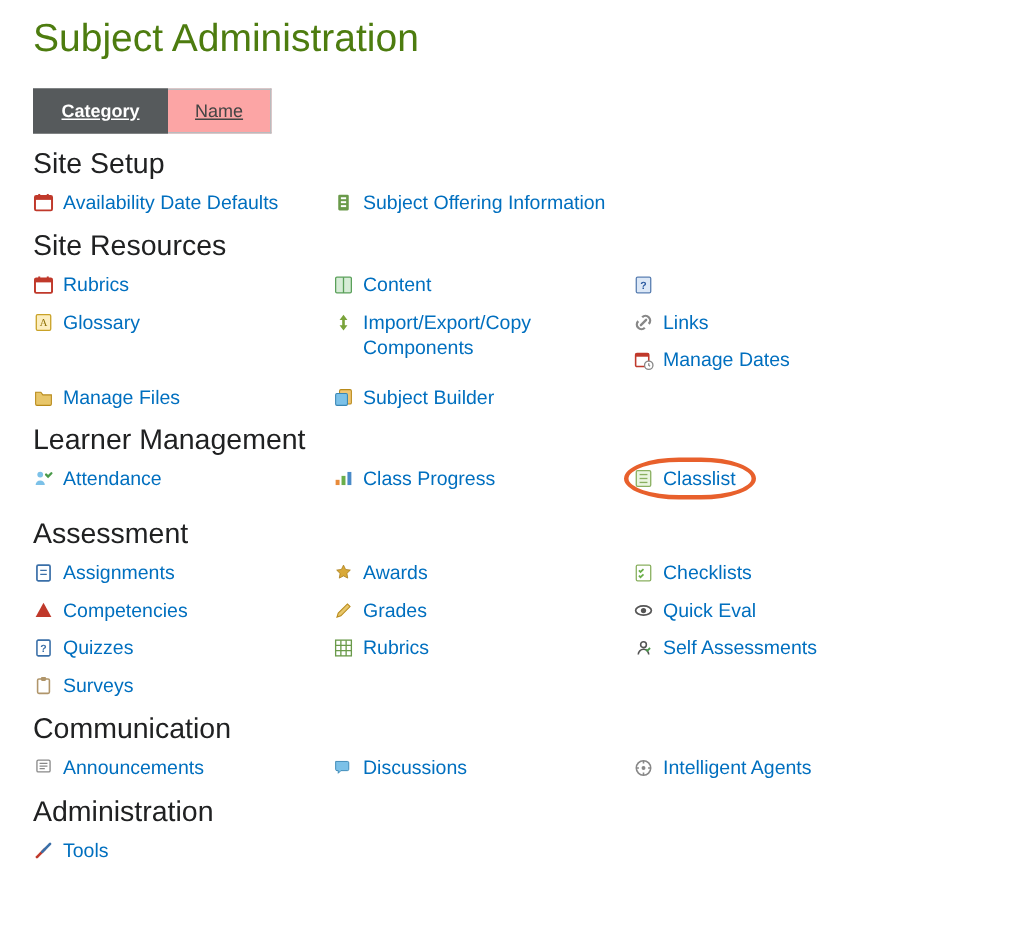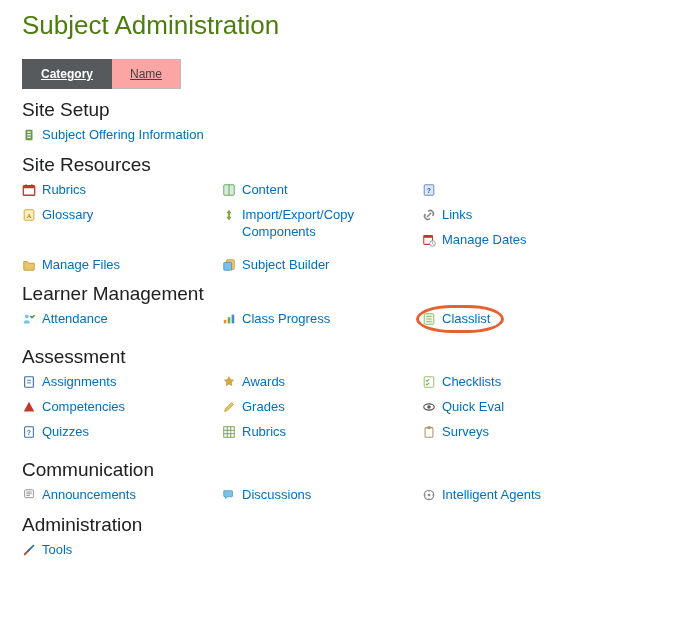--- a/index.html
+++ b/index.html
@@ -226,20 +226,28 @@
 <div class="tabs">
   <div class="tab active">Category</div>
   <div class="tab inactive">Name</div>
 </div>
 
 <h2 class="section-hdr">Site Setup</h2>
 <div class="grid3">
   <div class="cell">
       <div class="item">
     <svg class="icon">
+          <use href="#i-cal"></use>
+        </svg>
+    <a class="link">Availability Date Defaults</a>
+  </div>
+    </div>
+  <div class="cell">
+      <div class="item">
+    <svg class="icon">
           <use href="#i-info"></use>
         </svg>
     <a class="link">Subject Offering Information</a>
   </div>
     </div>
   <div class="cell"></div>
 </div>
 
 <h2 class="section-hdr">Site Resources</h2>
 <div class="grid3">
@@ -414,20 +422,28 @@
   </div>
     </div>
   <div class="cell">
       <div class="item">
     <svg class="icon">
           <use href="#i-rubric"></use>
         </svg>
     <a class="link">Rubrics</a>
   </div>
     </div>
+  <div class="cell">
+      <div class="item">
+    <svg class="icon">
+          <use href="#i-self"></use>
+        </svg>
+    <a class="link">Self Assessments</a>
+  </div>
+    </div>
 
   <div class="cell">
       <div class="item">
     <svg class="icon">
           <use href="#i-clip"></use>
         </svg>
     <a class="link">Surveys</a>
   </div>
     </div>
   <div class="cell"></div>

